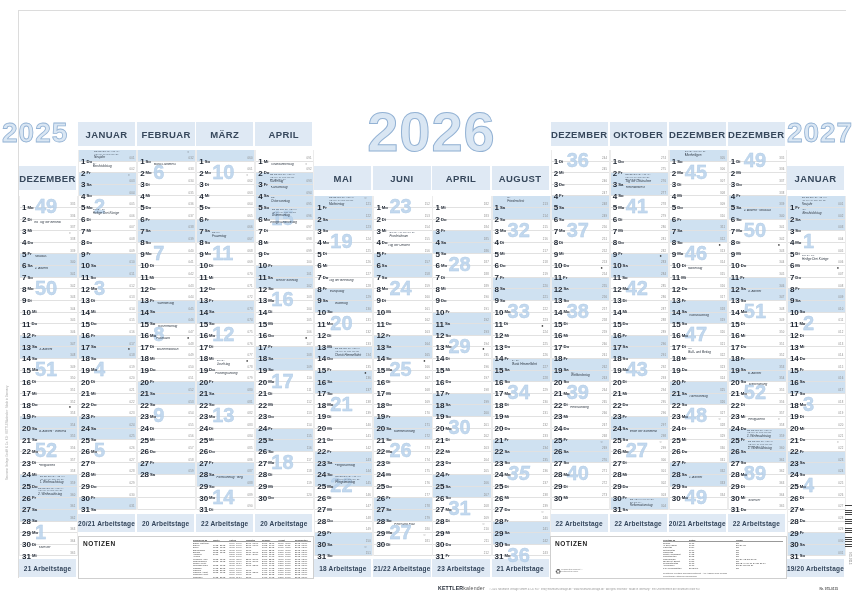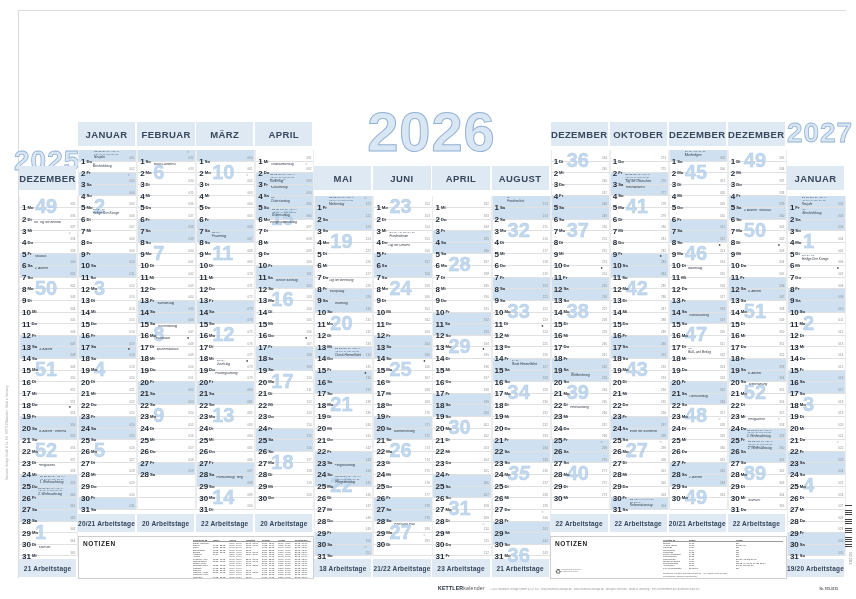--- a/index.html
+++ b/index.html
@@ -47,21 +47,21 @@
             font-size:3px;color:#777;white-space:nowrap;}
 </style>
 </head>
 <body>
 
 <div id="page">
   <div class="edge" style="left:18px;top:10px;width:828px;height:1px;"></div>
   <div class="edge" style="left:18px;top:10px;width:1px;height:568px;"></div>
 
   <div id="grid">
-      <div class="year" style="left: 14px; width: 57.07px; top: 116px; font-size: 28px; line-height: 34px; margin-top: 28px; -webkit-text-stroke: 0.8px rgb(147, 178, 212);">2025</div>
+      <div class="year" style="left: 2px; width: 57.07px; top: 116px; font-size: 28px; line-height: 34px; -webkit-text-stroke: 0.8px rgb(147, 178, 212);">2025</div>
       <div class="year" style="left: 314.35px; width: 234.28px; top: 103px; font-size: 56px; line-height: 58px;">2026</div>
       <div class="year" style="left: 786.91px; width: 57.07px; top: 116px; font-size: 28px; line-height: 34px; -webkit-text-stroke: 0.8px rgb(147, 178, 212);">2027</div>
       <div class="mh" style="left: 19px; top: 166px; width: 57.1px;">DEZEMBER</div>
       <div class="rows" style="left: 19px; top: 196.45px; width: 57.1px; height: 359.91px;">
         <div class="row" style="top: 0px;"><span class="dn">1</span><span class="wd">Mo</span><span class="doy">335</span></div>
         <div class="row" style="top: 11.61px;"><span class="dn">2</span><span class="wd">Di</span><span class="doy">336</span></div>
         <div class="row" style="top: 23.22px;"><span class="dn">3</span><span class="wd">Mi</span><span class="ann"><i class="hn">Int. Tag der Behinderten</i></span><span class="doy">337</span></div>
         <div class="row" style="top: 34.83px;"><span class="dn">4</span><span class="wd">Do</span><span class="moon">○</span><span class="doy">338</span></div>
         <div class="row" style="top: 46.44px;"><span class="dn">5</span><span class="wd">Fr</span><span class="doy">339</span></div>
         <div class="row we" style="top: 58.05px;"><span class="dn">6</span><span class="wd">Sa</span><span class="ann"><i class="hn">Nikolaus</i></span><span class="doy">340</span></div>

